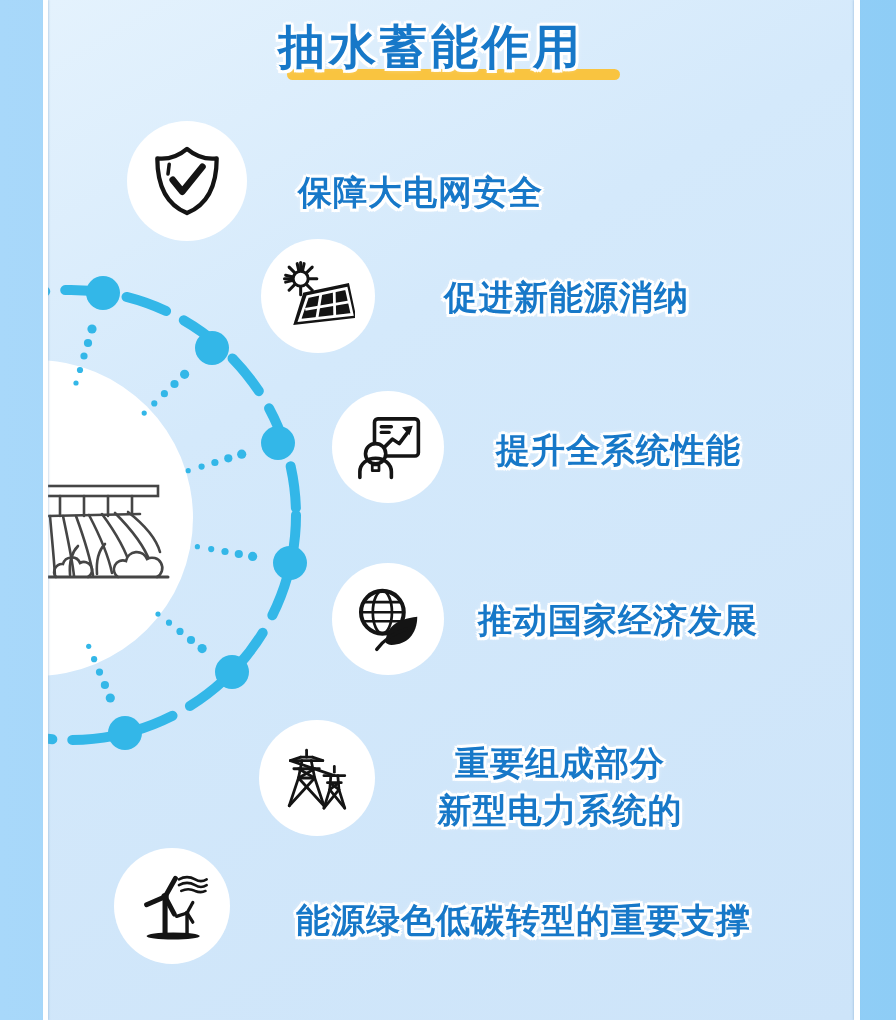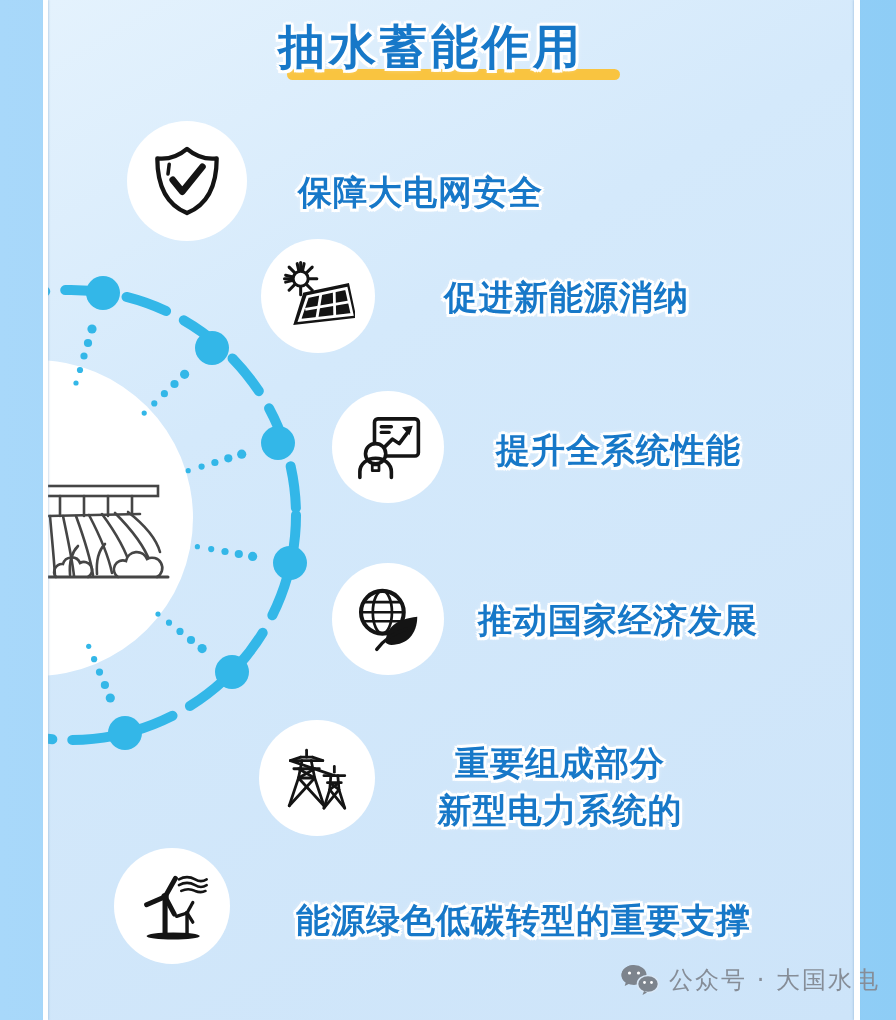--- a/index.html
+++ b/index.html
@@ -221,31 +221,16 @@
       <line x1="45" y1="39" x2="45" y2="58" stroke-width="3"></line>
       <line x1="45" y1="38" x2="50" y2="29" stroke-width="2.8"></line>
       <line x1="45" y1="38" x2="36" y2="41" stroke-width="2.8"></line>
       <line x1="45" y1="38" x2="50" y2="46" stroke-width="2.8"></line>
       <circle cx="45" cy="38" r="2" fill="#141414" stroke="none"></circle>
       <ellipse cx="33" cy="58" rx="23" ry="3" fill="#141414" stroke="none"></ellipse>
     </svg>
   </div>
   <div class="feat-label outline-blue" style="left:284px;top:898px;margin-left:12px;">能源绿色低碳转型的重要支撑</div>
 
-  <div class="watermark">
-    <svg width="40" height="32" viewBox="0 0 40 32">
-      <path d="M14 1 C7 1 1.5 5.5 1.5 11 c0 3 1.6 5.6 4.2 7.4 l-1 3.6 4 -2.1 c1 .3 2.1 .4 3.3 .4 .5 0 1 0 1.5 -.1" fill="#7d848d"></path>
-      <ellipse cx="14" cy="11" rx="12.5" ry="10" fill="#7d848d"></ellipse>
-      <circle cx="9.5" cy="9" r="1.6" fill="#ffffff"></circle>
-      <circle cx="18.5" cy="9" r="1.6" fill="#ffffff"></circle>
-      <g>
-        <ellipse cx="28" cy="20" rx="10.5" ry="8.5" fill="#7d848d" stroke="#d9e8f7" stroke-width="1.6"></ellipse>
-        <path d="M24 27 l-1.5 4 4.5 -2.4 z" fill="#7d848d"></path>
-        <circle cx="24.5" cy="18.5" r="1.4" fill="#ffffff"></circle>
-        <circle cx="31.5" cy="18.5" r="1.4" fill="#ffffff"></circle>
-      </g>
-    </svg>
-    <span>公众号 · 大国水电</span>
-  </div>
 
   <div class="edge-strip edge-left"></div>
   <div class="edge-strip edge-right"></div>
 </div>
 
 </body></html>

